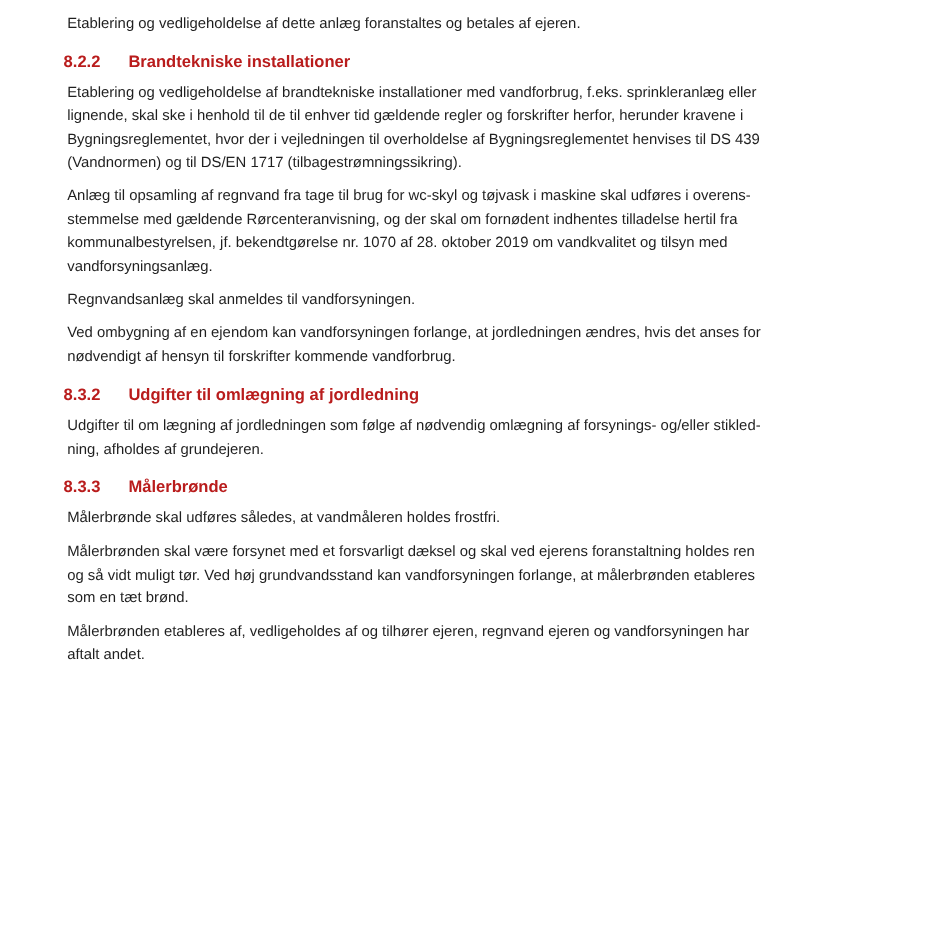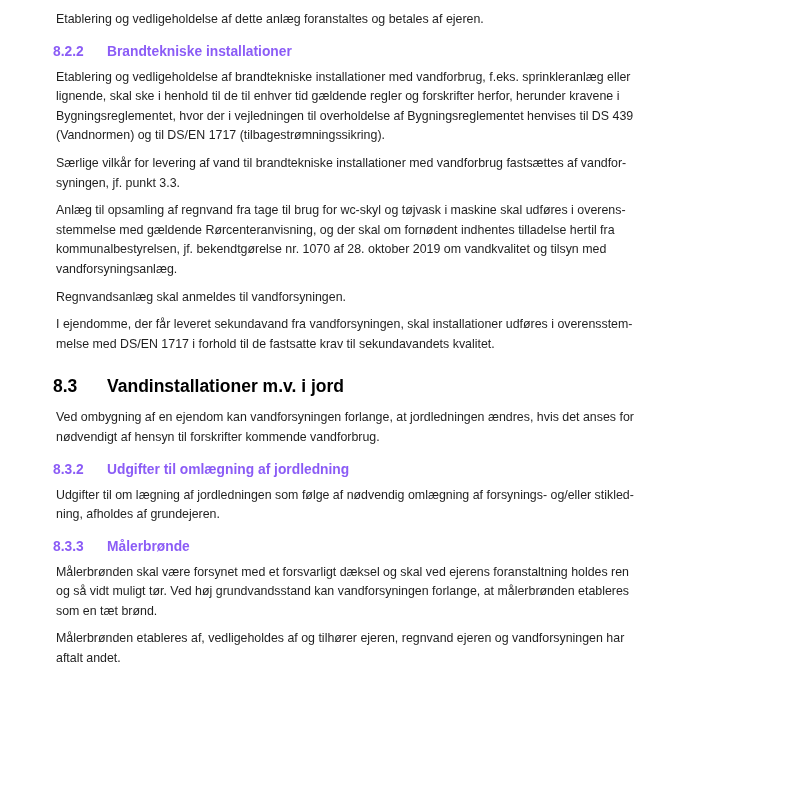--- a/index.html
+++ b/index.html
@@ -25,21 +25,21 @@
     white-space: pre-line;
     color: #1f1f1f;
   }
   .heading-3 {
     display: flex;
     align-items: baseline;
     margin: 13px 0 7px 0;
     font-size: 13.8px;
     font-weight: bold;
     line-height: 18px;
-    color: #8b5cf6;
+    color: #b91c1c;
     white-space: pre-line;
   }
   .heading-2 {
     display: flex;
     align-items: baseline;
     margin: 20px 0 10px 0;
     font-size: 17.5px;
     font-weight: bold;
     line-height: 24px;
     color: #000000;
@@ -65,57 +65,50 @@
   <h3 class="heading-3">
     <span class="num">8.2.2</span>
     <span class="ttl">Brandtekniske installationer</span>
   </h3>
 
   <p class="body-text">Etablering og vedligeholdelse af brandtekniske installationer med vandforbrug, f.eks. sprinkleranlæg eller
 lignende, skal ske i henhold til de til enhver tid gældende regler og forskrifter herfor, herunder kravene i
 Bygningsreglementet, hvor der i vejledningen til overholdelse af Bygningsreglementet henvises til DS 439
 (Vandnormen) og til DS/EN 1717 (tilbagestrømningssikring).</p>
 
-  <p class="body-text">Særlige vilkår for levering af vand til brandtekniske installationer med vandforbrug fastsættes af vandfor-
-syningen, jf. punkt 3.3.</p>
 
 
 
   <p class="body-text">Anlæg til opsamling af regnvand fra tage til brug for wc-skyl og tøjvask i maskine skal udføres i overens-
 stemmelse med gældende Rørcenteranvisning, og der skal om fornødent indhentes tilladelse hertil fra
 kommunalbestyrelsen, jf. bekendtgørelse nr. 1070 af 28. oktober 2019 om vandkvalitet og tilsyn med
 vandforsyningsanlæg.</p>
 
   <p class="body-text">Regnvandsanlæg skal anmeldes til vandforsyningen.</p>
 
-  <p class="body-text">I ejendomme, der får leveret sekundavand fra vandforsyningen, skal installationer udføres i overensstem-
-melse med DS/EN 1717 i forhold til de fastsatte krav til sekundavandets kvalitet.</p>
 
-  <h2 class="heading-2">
-    <span class="num">8.3</span>
-    <span class="ttl">Vandinstallationer m.v. i jord</span>
-  </h2>
 
 
   <p class="body-text">Ved ombygning af en ejendom kan vandforsyningen forlange, at jordledningen ændres, hvis det anses for
 nødvendigt af hensyn til forskrifter kommende vandforbrug.</p>
 
   <h3 class="heading-3">
     <span class="num">8.3.2</span>
     <span class="ttl">Udgifter til omlægning af jordledning</span>
   </h3>
 
   <p class="body-text">Udgifter til om lægning af jordledningen som følge af nødvendig omlægning af forsynings- og/eller stikled-
 ning, afholdes af grundejeren.</p>
 
   <h3 class="heading-3">
     <span class="num">8.3.3</span>
     <span class="ttl">Målerbrønde</span>
   </h3>
 
+  <p class="body-text">Målerbrønde skal udføres således, at vandmåleren holdes frostfri.</p>
 
   <p class="body-text">Målerbrønden skal være forsynet med et forsvarligt dæksel og skal ved ejerens foranstaltning holdes ren
 og så vidt muligt tør. Ved høj grundvandsstand kan vandforsyningen forlange, at målerbrønden etableres
 som en tæt brønd.</p>
 
   <p class="body-text">Målerbrønden etableres af, vedligeholdes af og tilhører ejeren, regnvand ejeren og vandforsyningen har
 aftalt andet.</p>
 
 </div>
 

